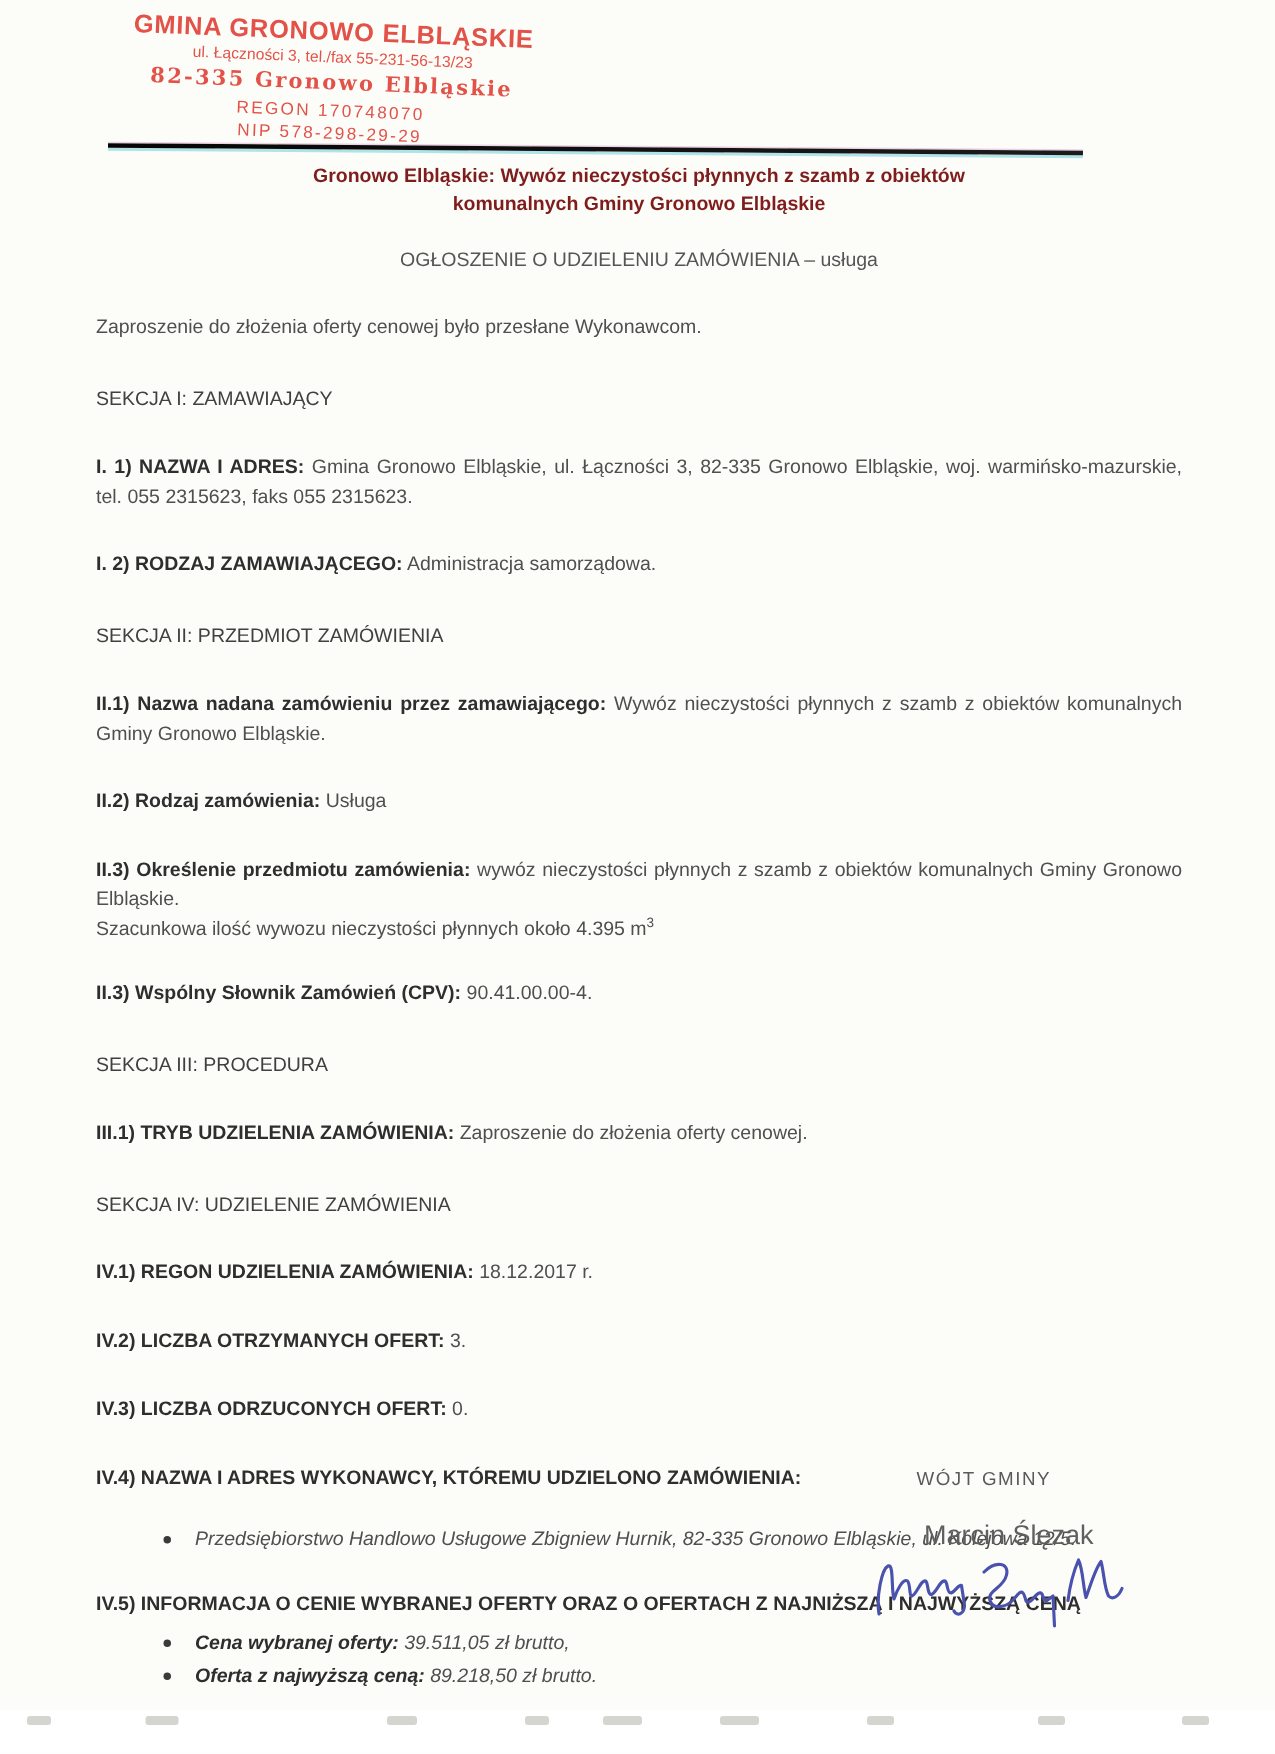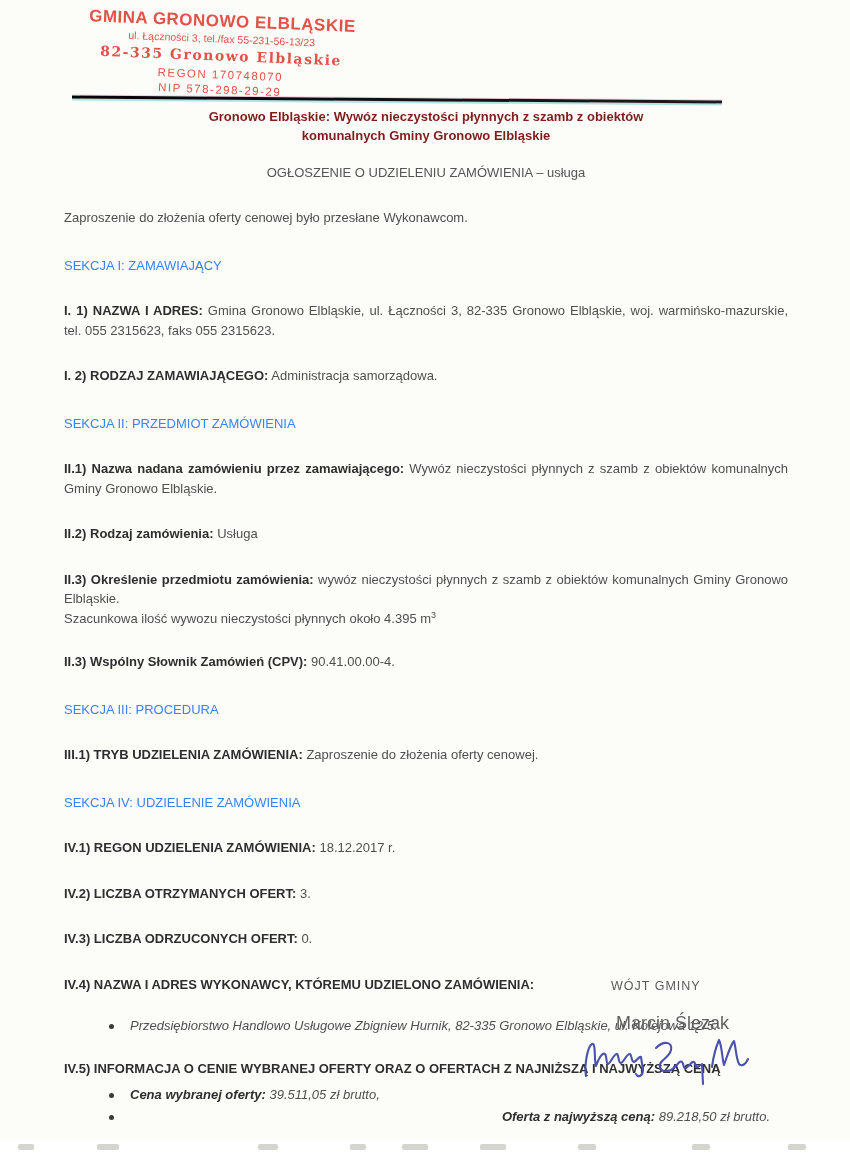--- a/index.html
+++ b/index.html
@@ -36,31 +36,31 @@
   .doc{
     position:absolute;left:64px;top:104px;width:724px;
     font-size:13px;line-height:1.5;
   }
   .center{text-align:center;}
   .title{font-weight:bold;color:#7f1d1d;margin-top:4px;line-height:1.45;}
   .subtitle{margin-top:17px;color:#555;}
   .para{margin-top:26px;color:#4f4f4f;}
   .para.justify{text-align:justify;}
   .lbl{font-weight:bold;color:#2e2e2e;}
-  .heading{margin-top:28px;color:#3b82f6;}
+  .heading{margin-top:28px;color:#404040;}
   .tight{margin-top:24px;}
   .bullet-item{
     margin-top:22px;margin-left:41px;padding-left:25px;position:relative;
     width:630px;text-align:justify;color:#4f4f4f;font-style:italic;
   }
   .bullet-item::before{
     content:"";position:absolute;left:4px;top:8px;width:5px;height:5px;border-radius:50%;background:#3a3a3a;
   }
   .bullet-item.small{margin-top:6px;width:640px;text-align:left;}
-  .bullet-item.smaller{margin-top:3px;width:640px;text-align:right;}
+  .bullet-item.smaller{margin-top:3px;width:640px;text-align:left;}
   .iv5{margin-top:24px;line-height:1.45;}
   sup{font-size:9px;line-height:0;}
   
   .sig-role{position:absolute;left:611px;top:979px;font-size:12.5px;color:#5a5a5a;letter-spacing:1px;}
   .sig-name{position:absolute;left:616px;top:1013px;font-size:18px;color:#5f5f5f;}
   .sig-ink{position:absolute;left:572px;top:1026px;}
   
   .scan-bottom{
     position:absolute;left:0;top:1140px;width:850px;height:29px;background:#ffffff;
   }

